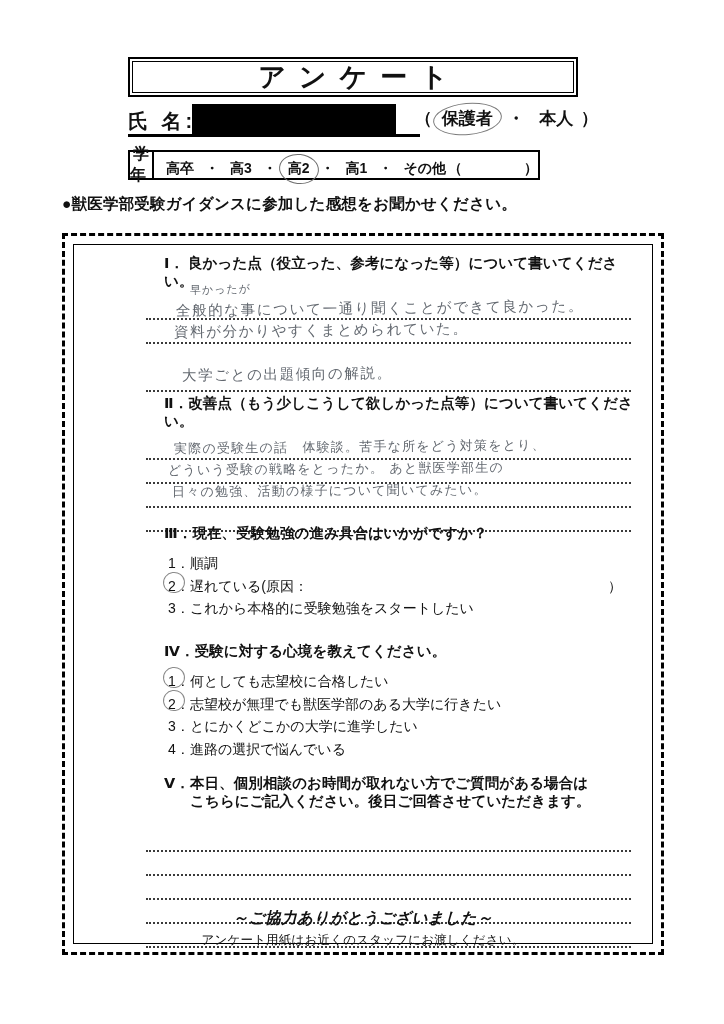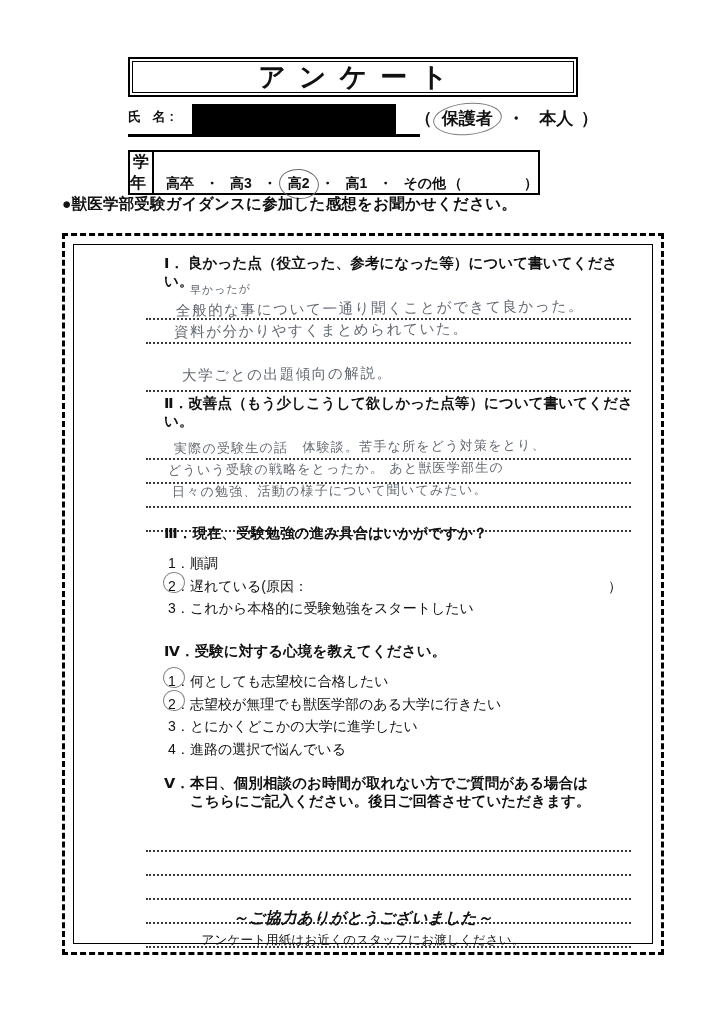--- a/index.html
+++ b/index.html
@@ -48,21 +48,21 @@
   .name-row {
     position: absolute;
     left: 128px;
     top: 103px;
     width: 472px;
     height: 34px;
   }
   .name-label {
     position: absolute;
     left: 0; top: 5px;
-    font-size: 13px;
+    font-size: 20px;
     font-weight: bold;
     letter-spacing: 4px;
   }
   .name-underline {
     position: absolute;
     left: 0;
     top: 31px;
     width: 292px;
     height: 2.5px;
     background: #000;
@@ -102,21 +102,21 @@
     pointer-events: none;
   }
   .dot-sep { padding: 0 7px; }
 
   
   .grade-table {
     position: absolute;
     left: 128px;
     top: 150px;
     width: 412px;
-    height: 45px;
+    height: 30px;
     border: 2px solid #000;
     box-sizing: border-box;
     display: flex;
     align-items: stretch;
   }
   .grade-label-cell {
     width: 74px;
     border-right: 2px solid #000;
     display: flex;
     align-items: center;

